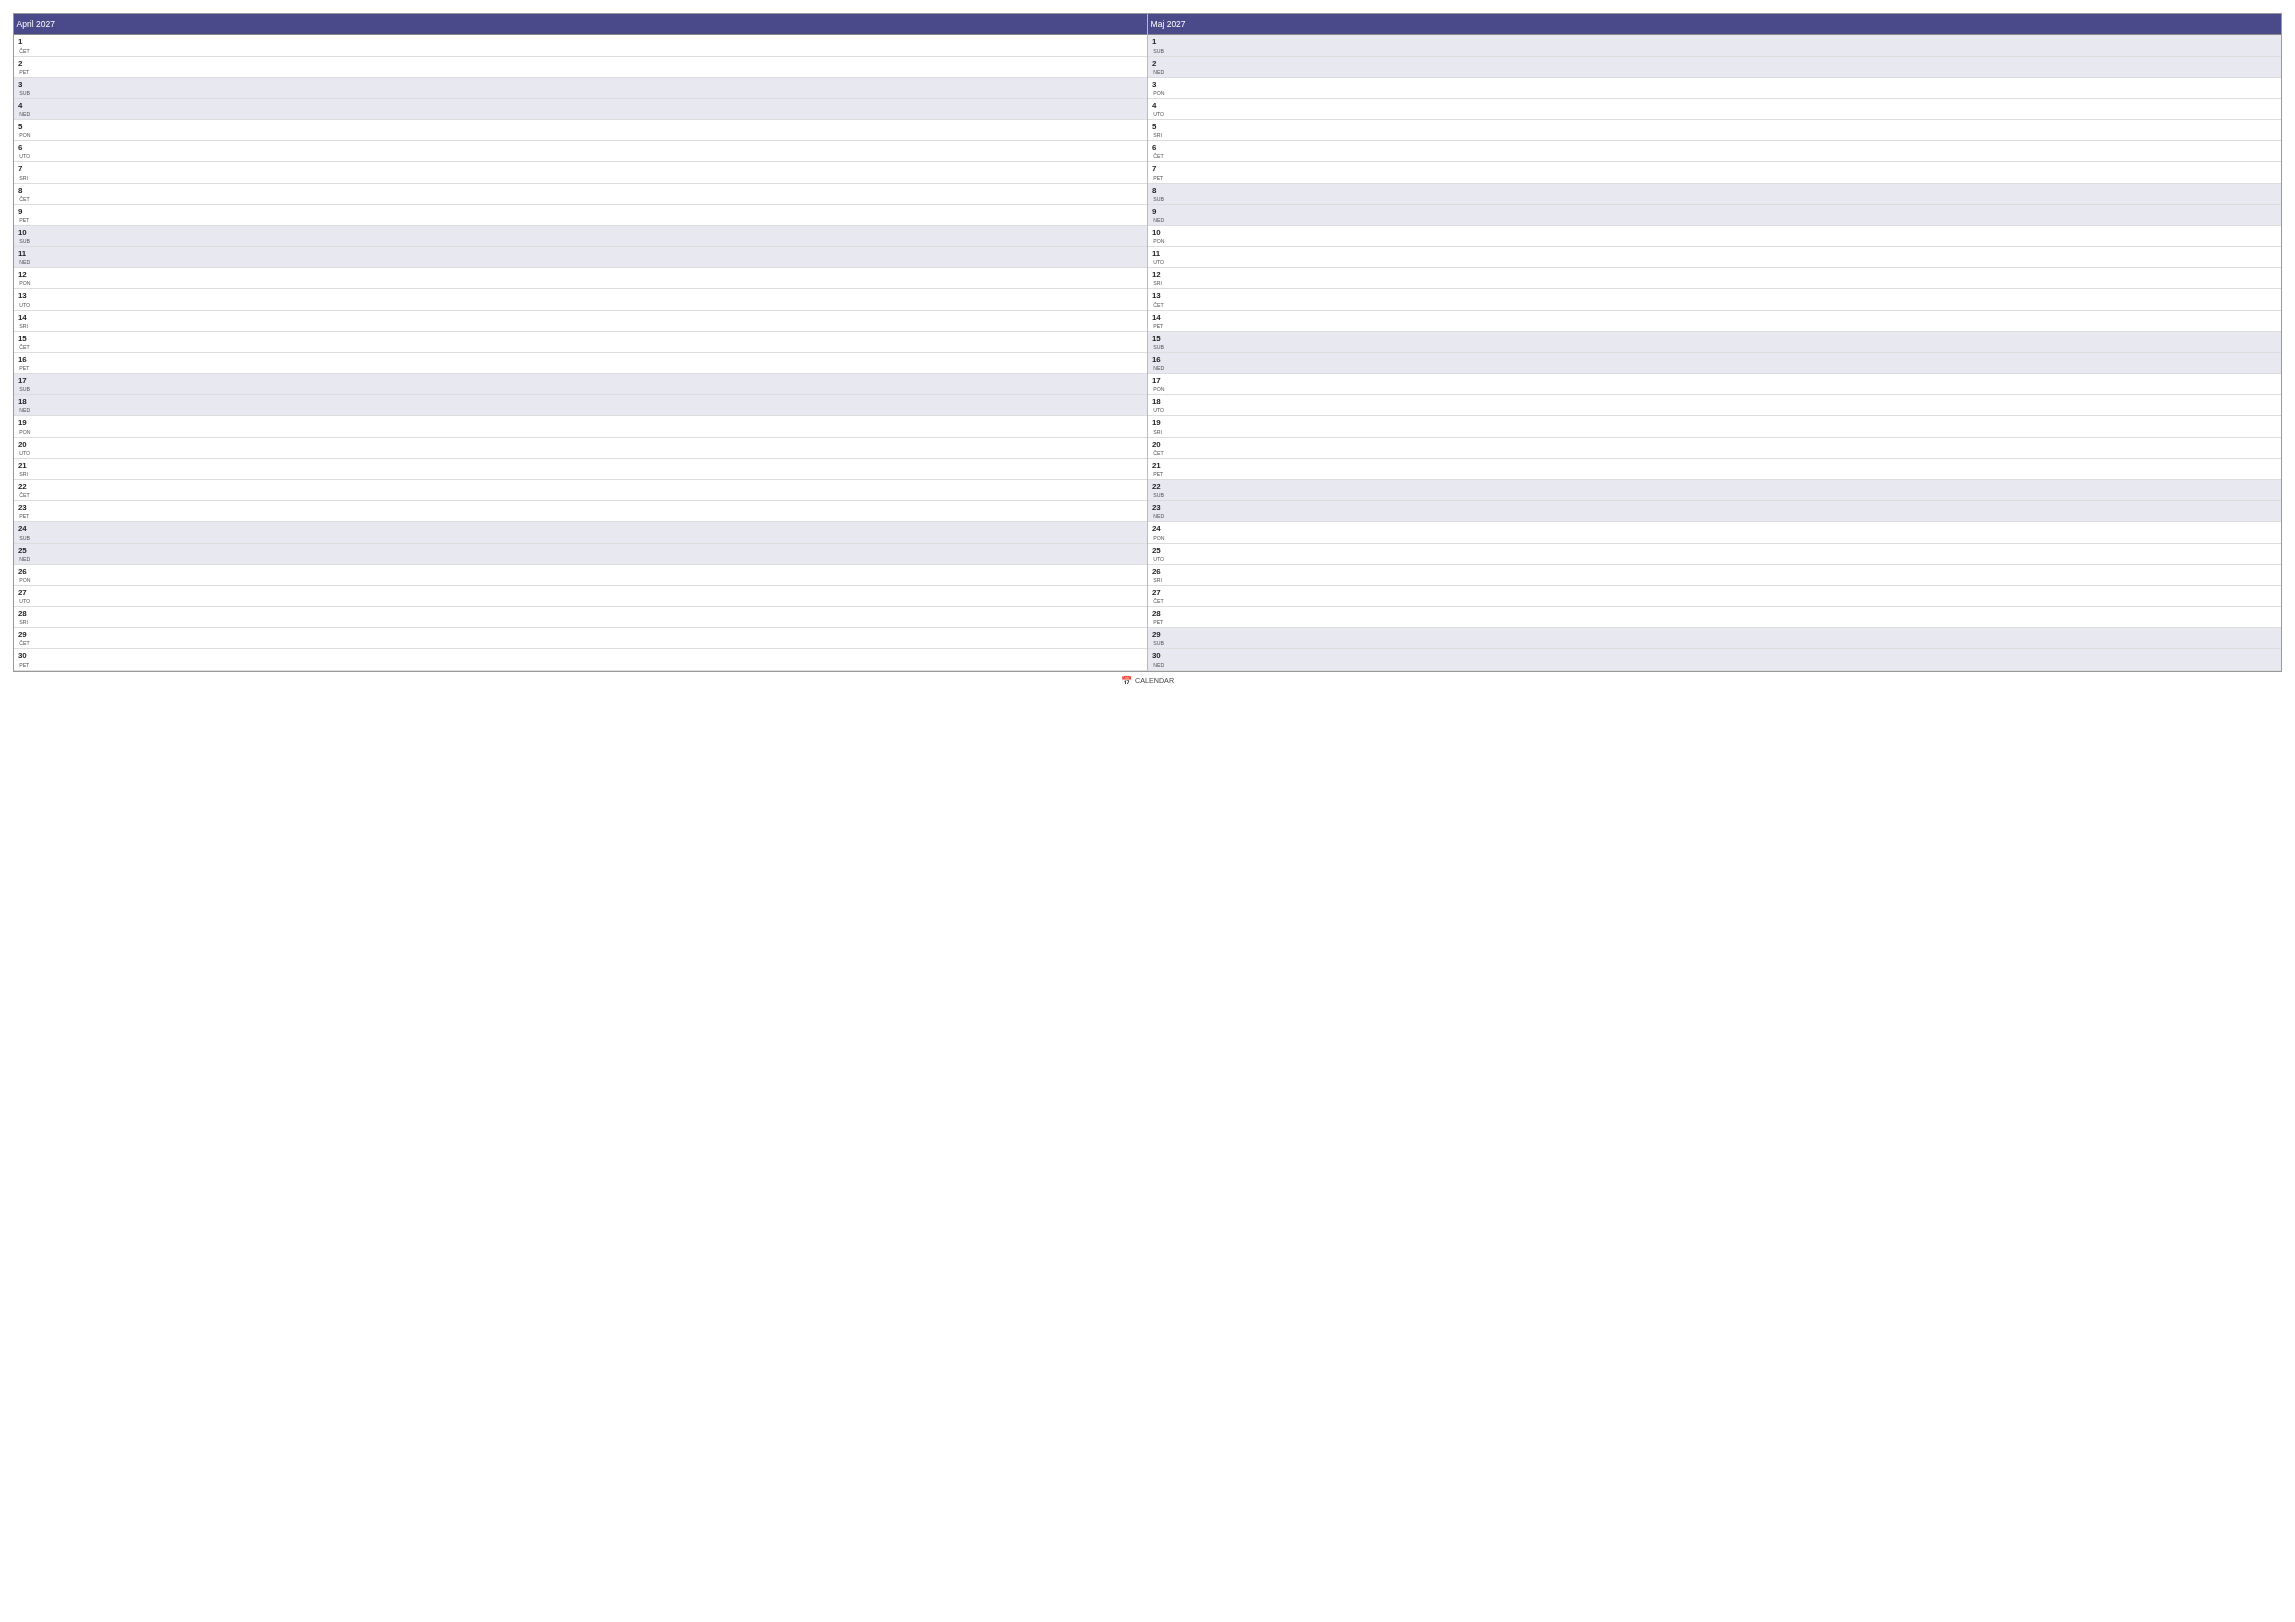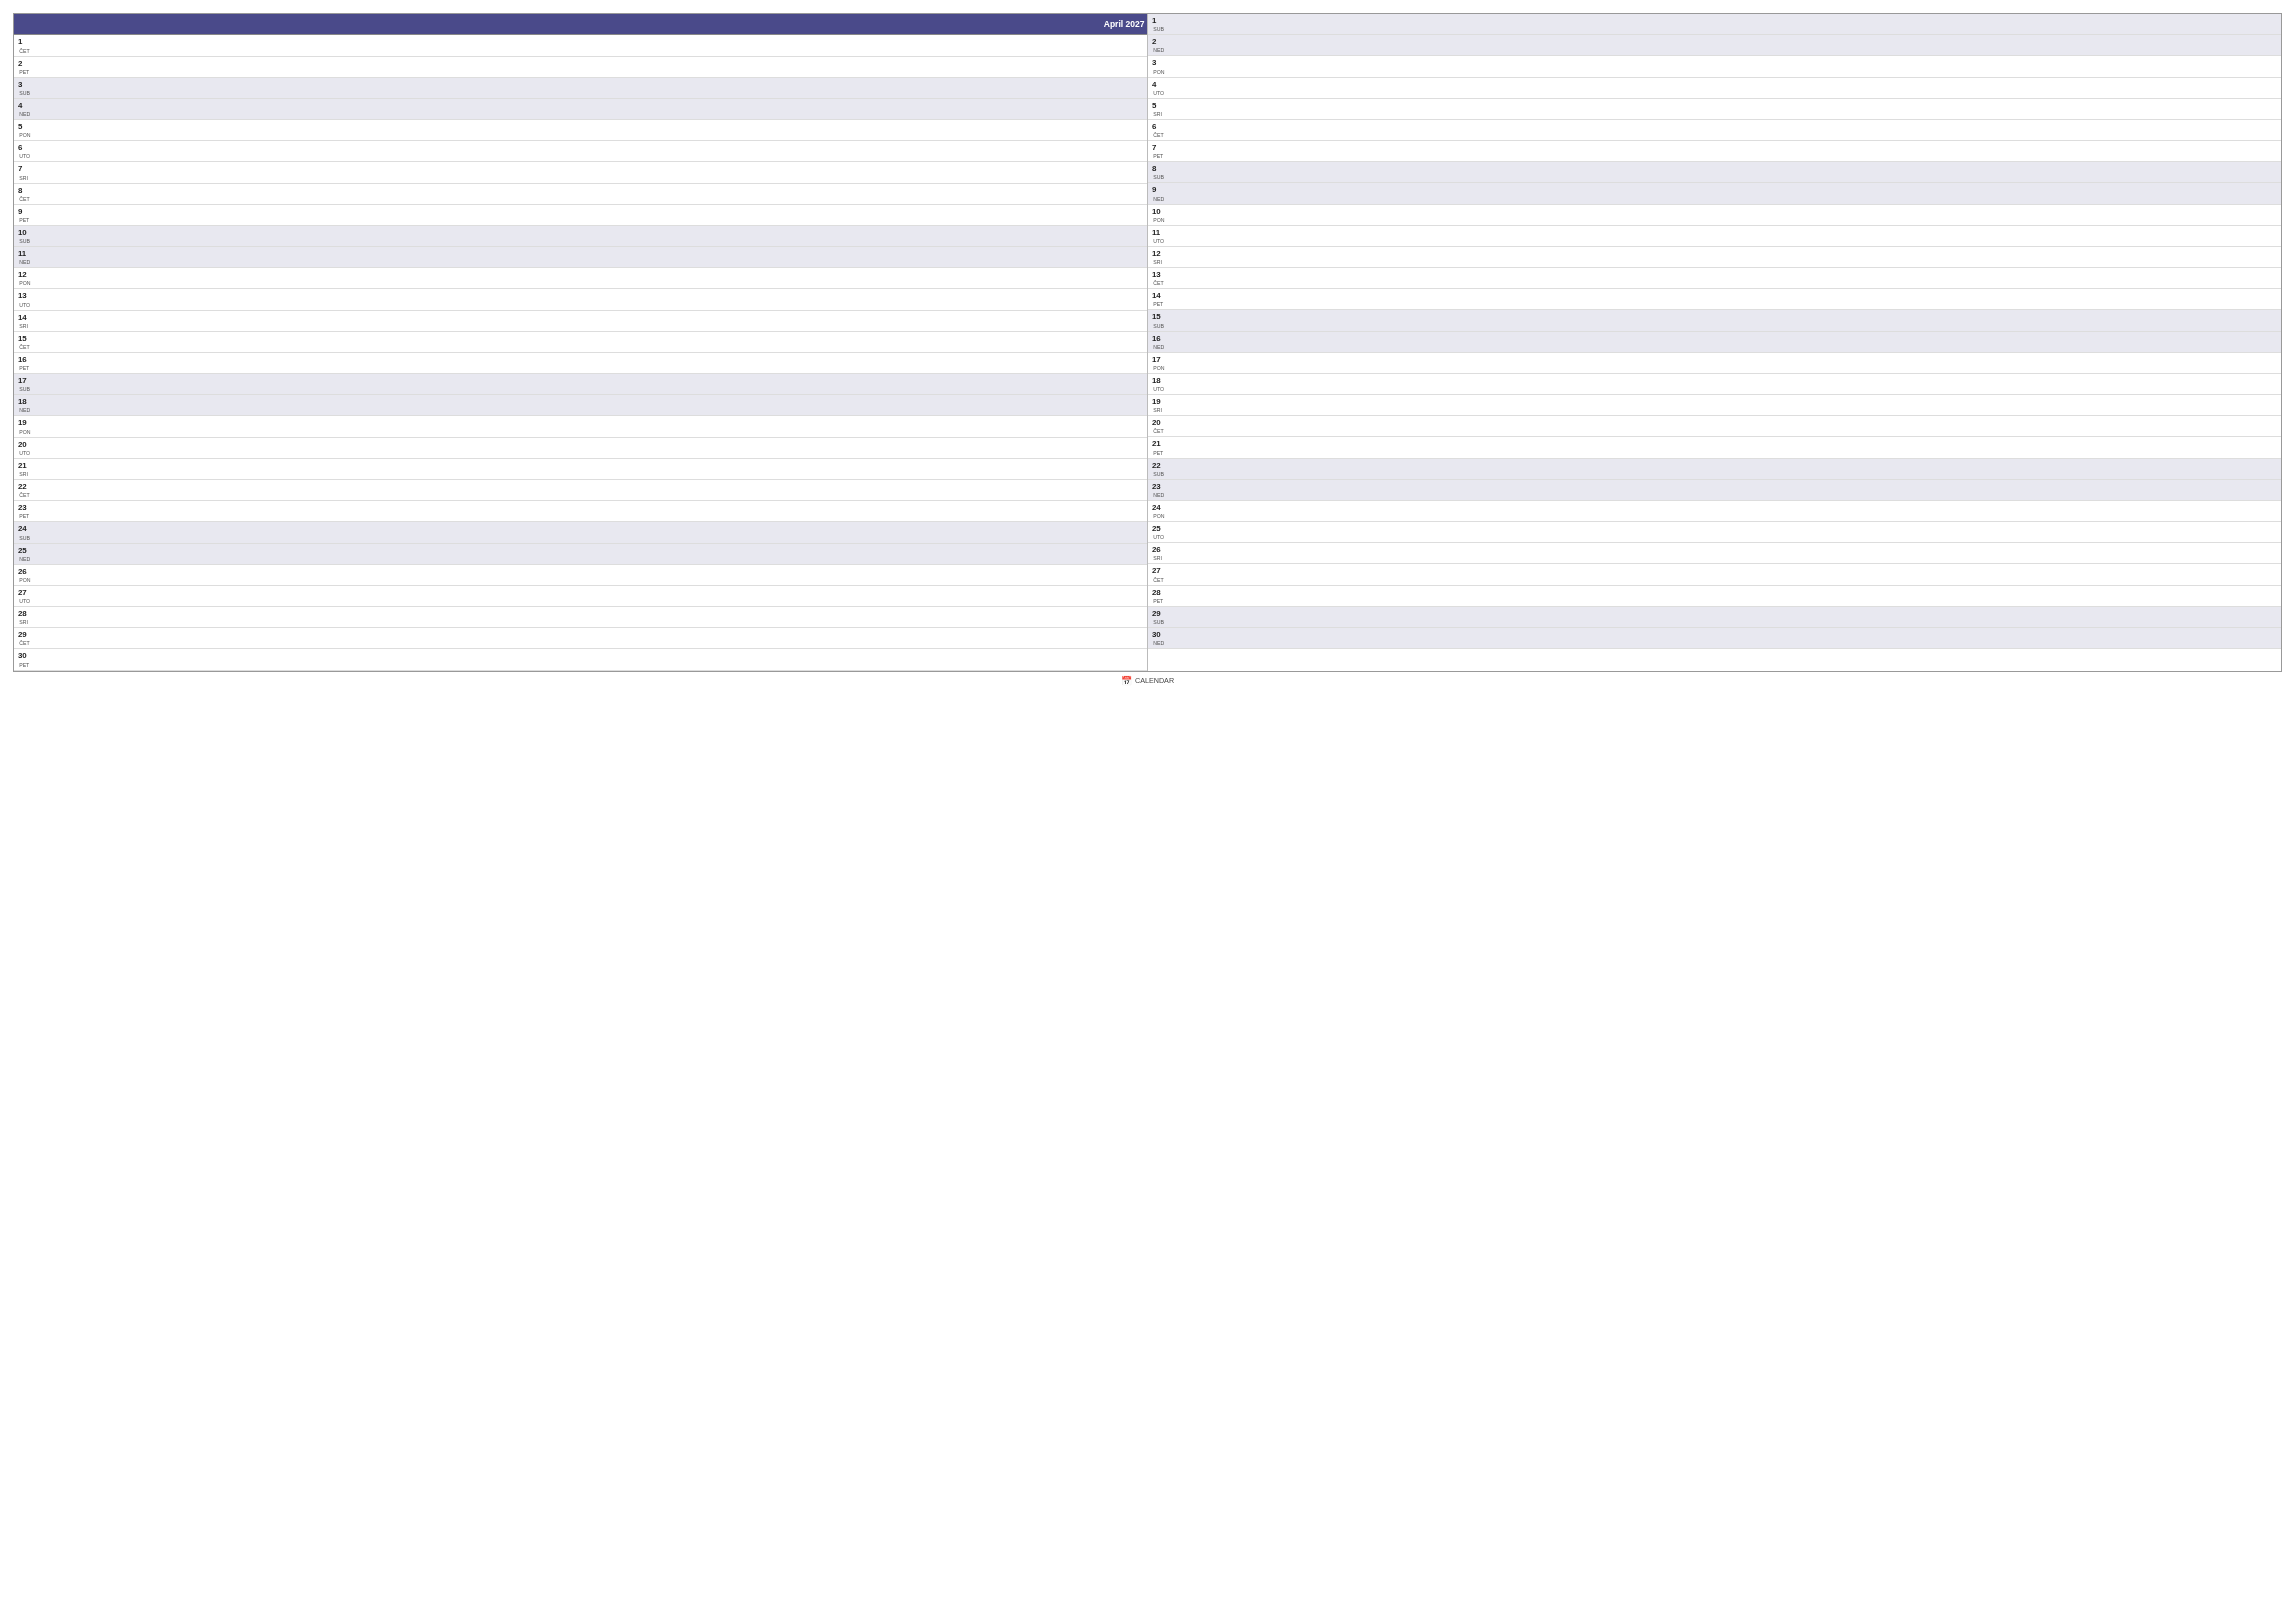--- a/index.html
+++ b/index.html
@@ -22,24 +22,24 @@
     .month-col {
       flex: 1;
       border-right: 0.7px solid #bbb;
     }
     .month-col:last-child {
       border-right: none;
     }
     .month-header {
       background: #4a4a8a;
       color: #fff;
-      text-align: right;
+      text-align: left;
       padding: 5.2px 2.6px;
       font-size: 8.5px;
-      font-weight: bold;
+      font-weight: normal;
       border-bottom: 0.7px solid #888;
     }
     .day-row {
       display: flex;
       align-items: flex-start;
       border-bottom: 0.7px solid #ddd;
       min-height: 19.6px;
       padding: 2px 3.9px;
     }
     .day-row.weekend {
@@ -262,20 +262,21 @@
           </div>
         </div>
         <div class="day-row weekday">
           <div class="day-info">
             <span class="day-number">30</span>
             <span class="day-name">PET</span>
           </div>
         </div>
       </div>
       <div class="month-col">
+        <div class="month-header">Maj 2027</div>
         <div class="day-row weekend">
           <div class="day-info">
             <span class="day-number">1</span>
             <span class="day-name">SUB</span>
           </div>
         </div>
         <div class="day-row weekend">
           <div class="day-info">
             <span class="day-number">2</span>
             <span class="day-name">NED</span>

